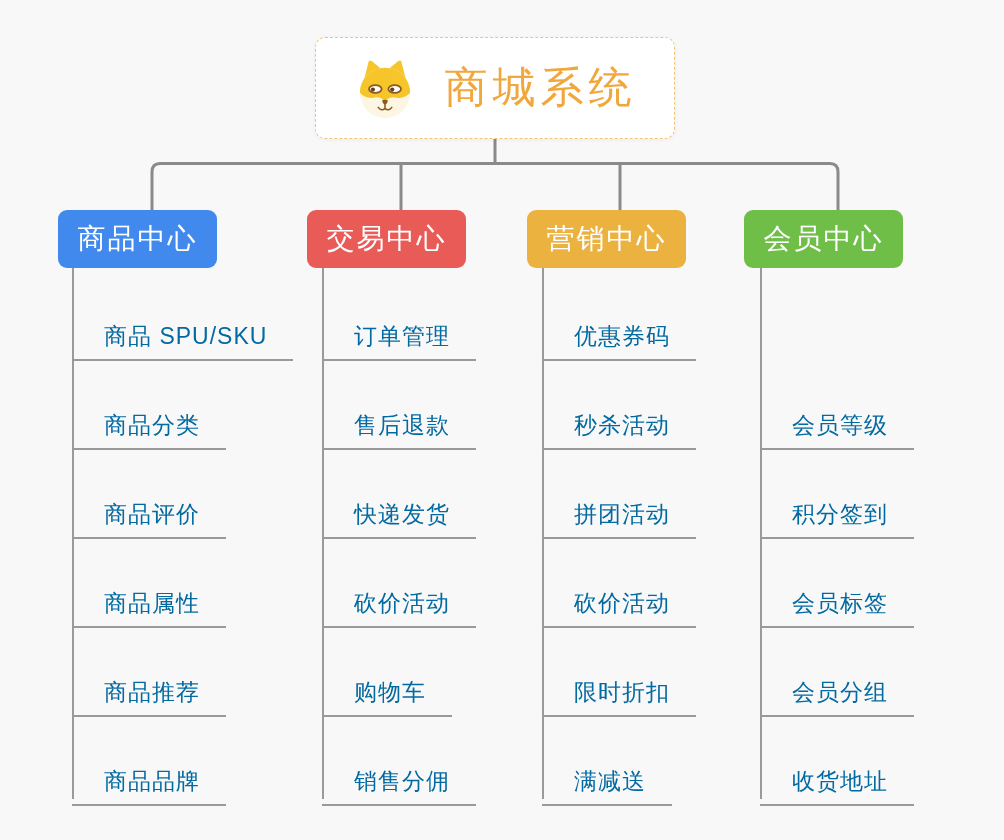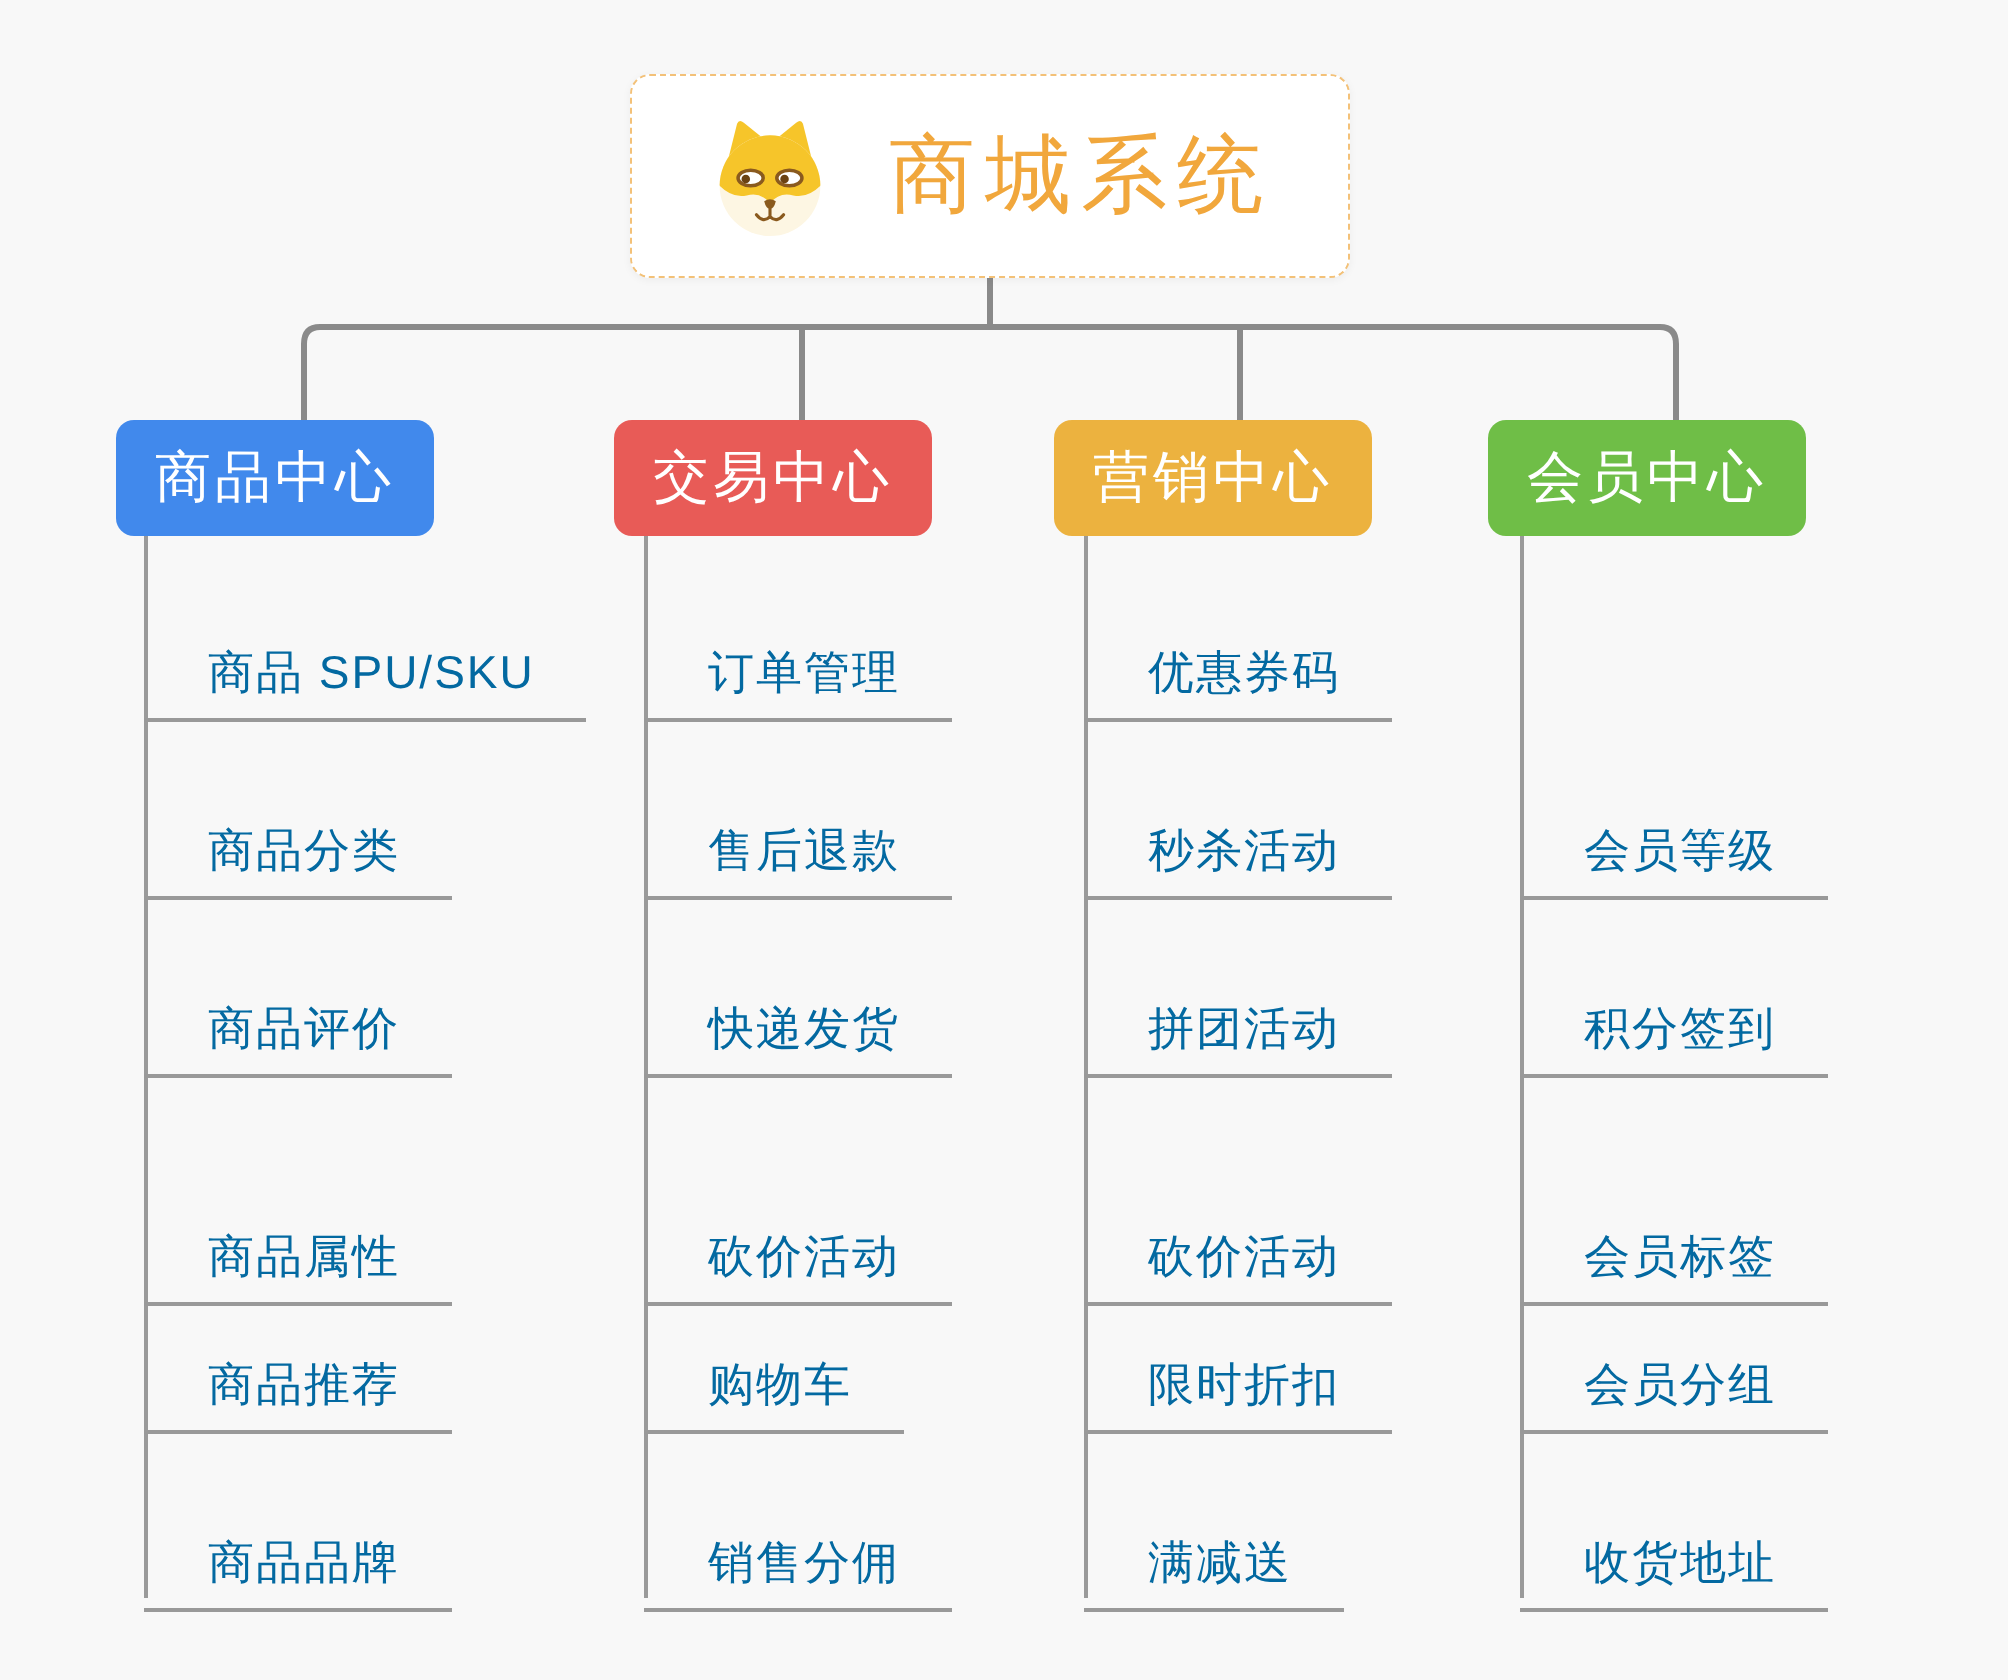--- a/index.html
+++ b/index.html
@@ -35,21 +35,21 @@
   
   .child-item{
     position:absolute;height:40px;box-sizing:content-box;
     border-bottom:2px solid #999999;
     padding:0 26px 7px 32px;
     display:flex;align-items:flex-end;
     font-size:23px;letter-spacing:1px;color:#0369a1;white-space:nowrap;
     cursor:pointer;
   }
   .c0x{left:72px;} .c1x{left:322px;} .c2x{left:542px;} .c3x{left:760px;}
-  .r0{top:312px;} .r1{top:401px;} .r2{top:490px;} .r3{top:604px;}
+  .r0{top:312px;} .r1{top:401px;} .r2{top:490px;} .r3{top:579px;}
   .r4{top:668px;} .r5{top:757px;}
 </style>
 </head>
 <body>
 
 <div class="canvas">
 
   <svg class="wires" width="1004" height="840" viewBox="0 0 1004 840">
 
     <path d="M495 139 V163.5" fill="none" stroke-width="3" stroke="#8A8A8A"></path>

